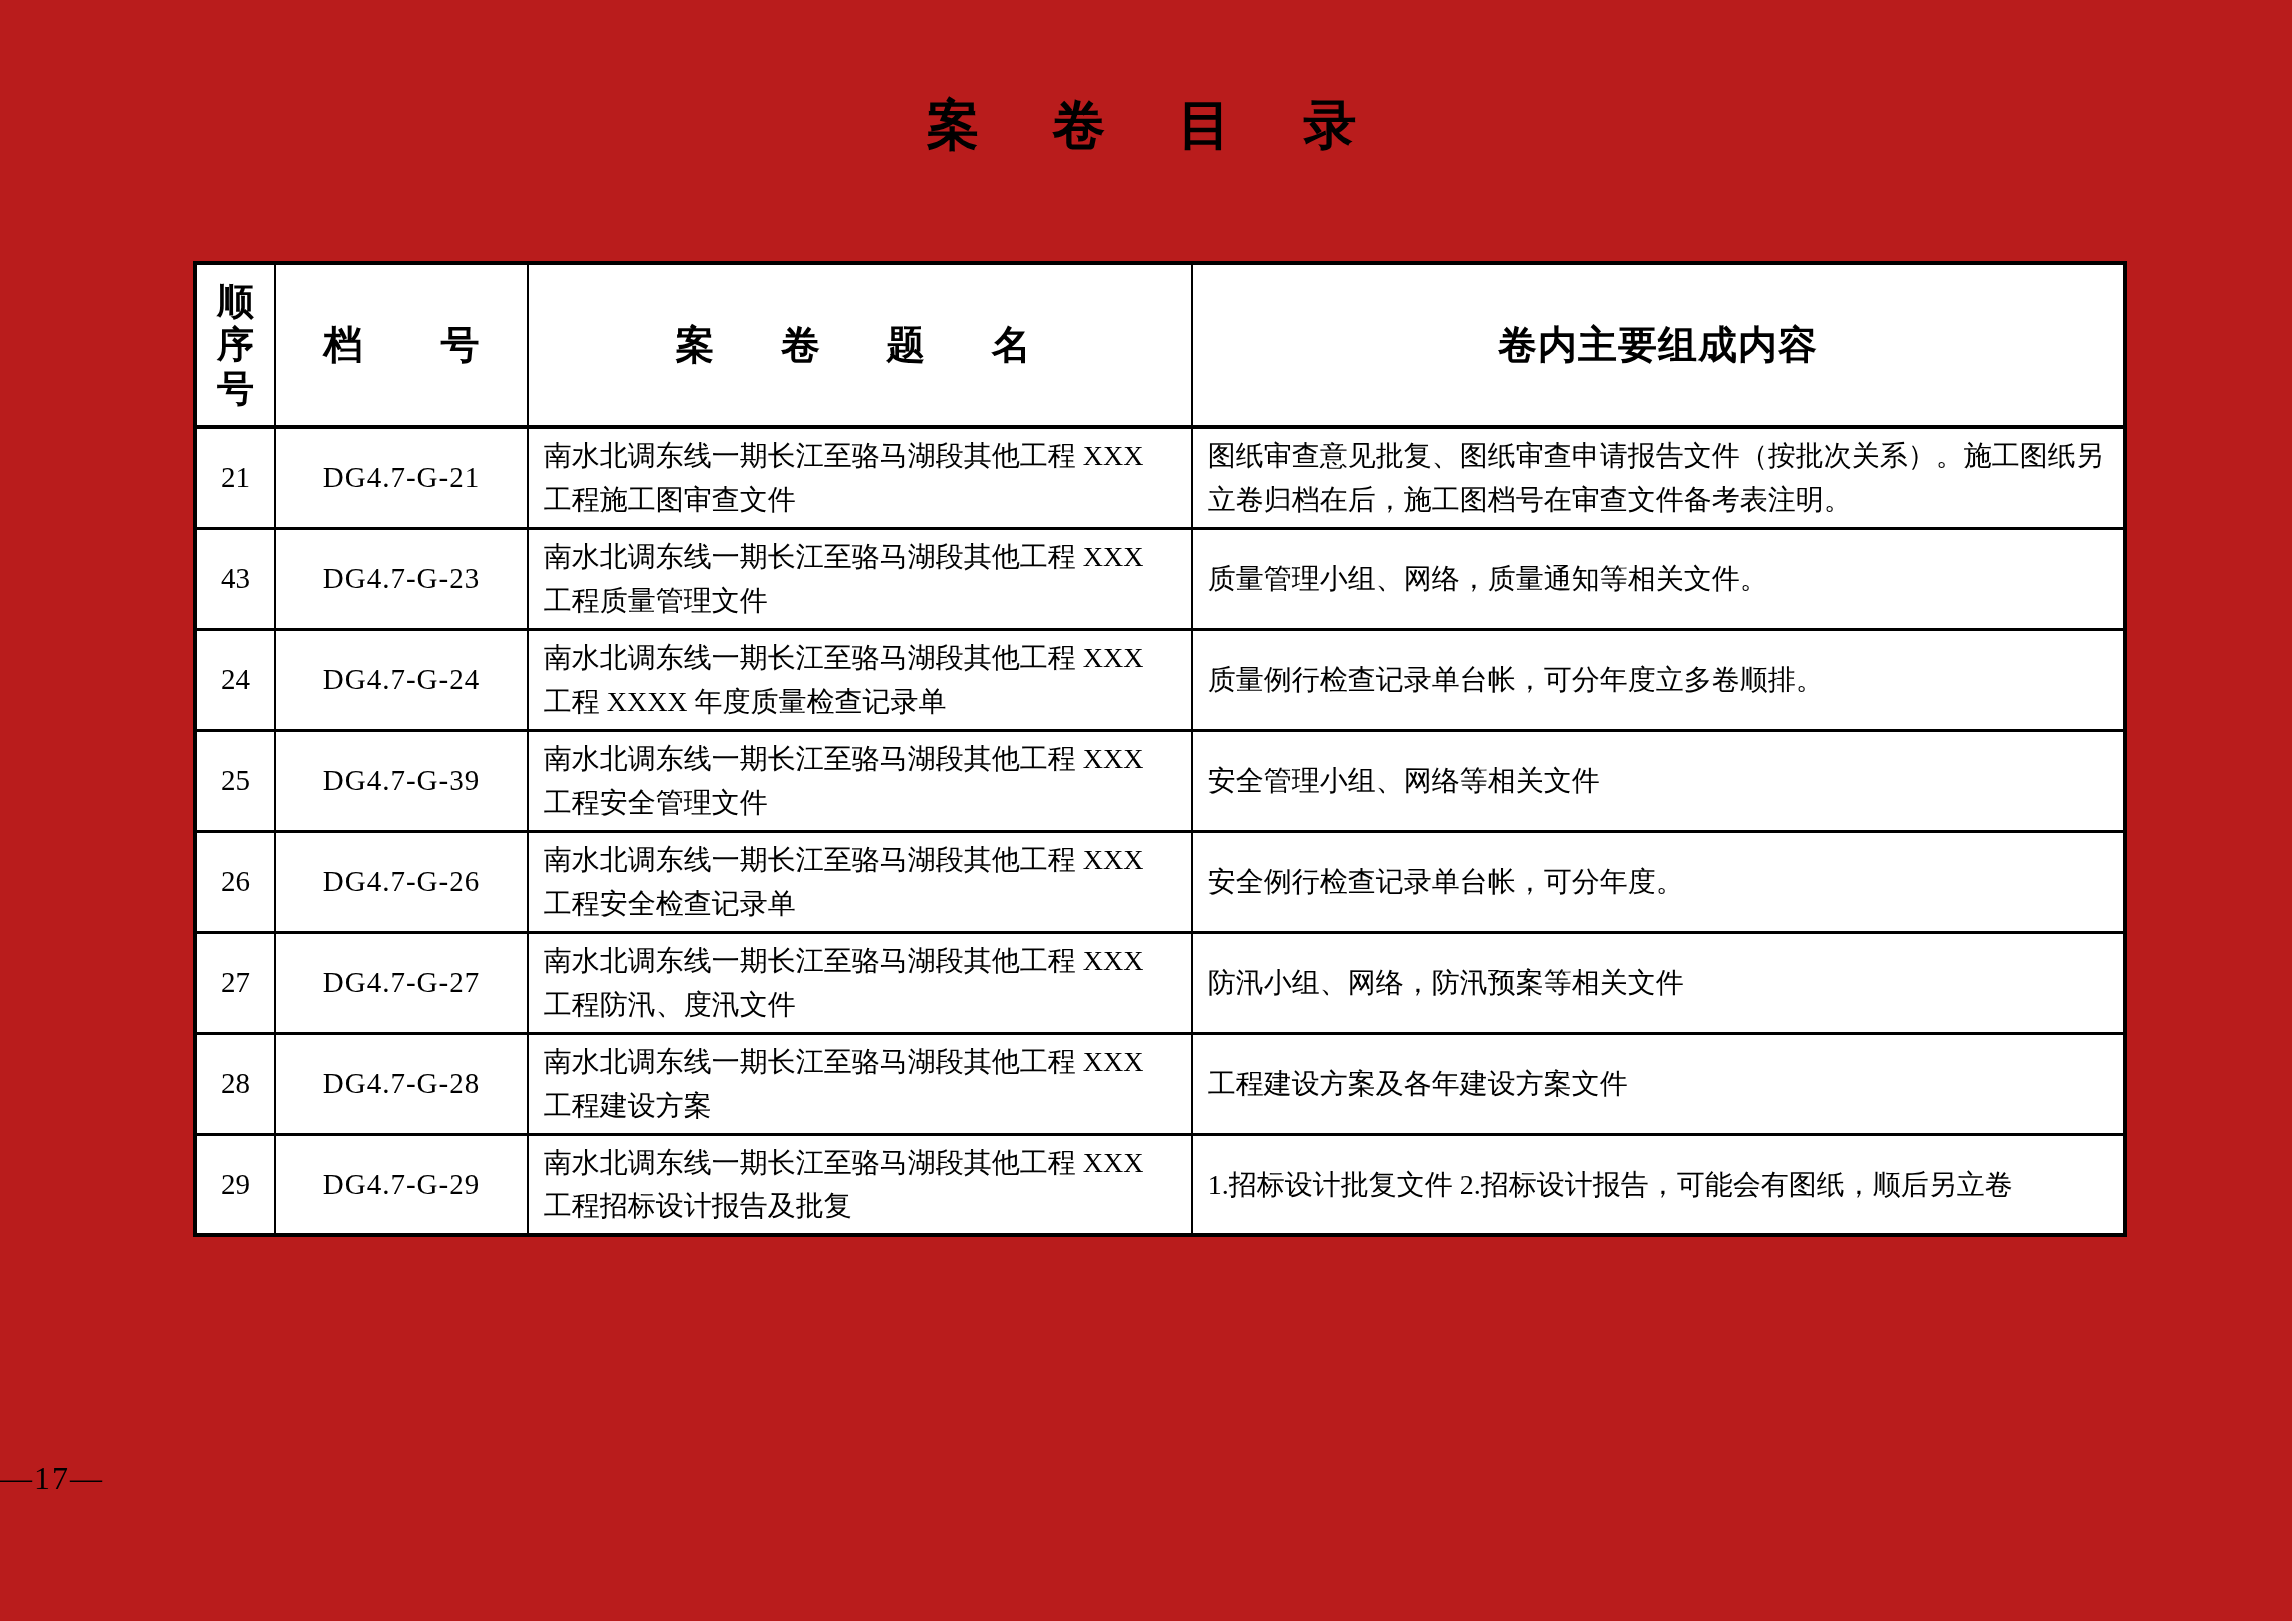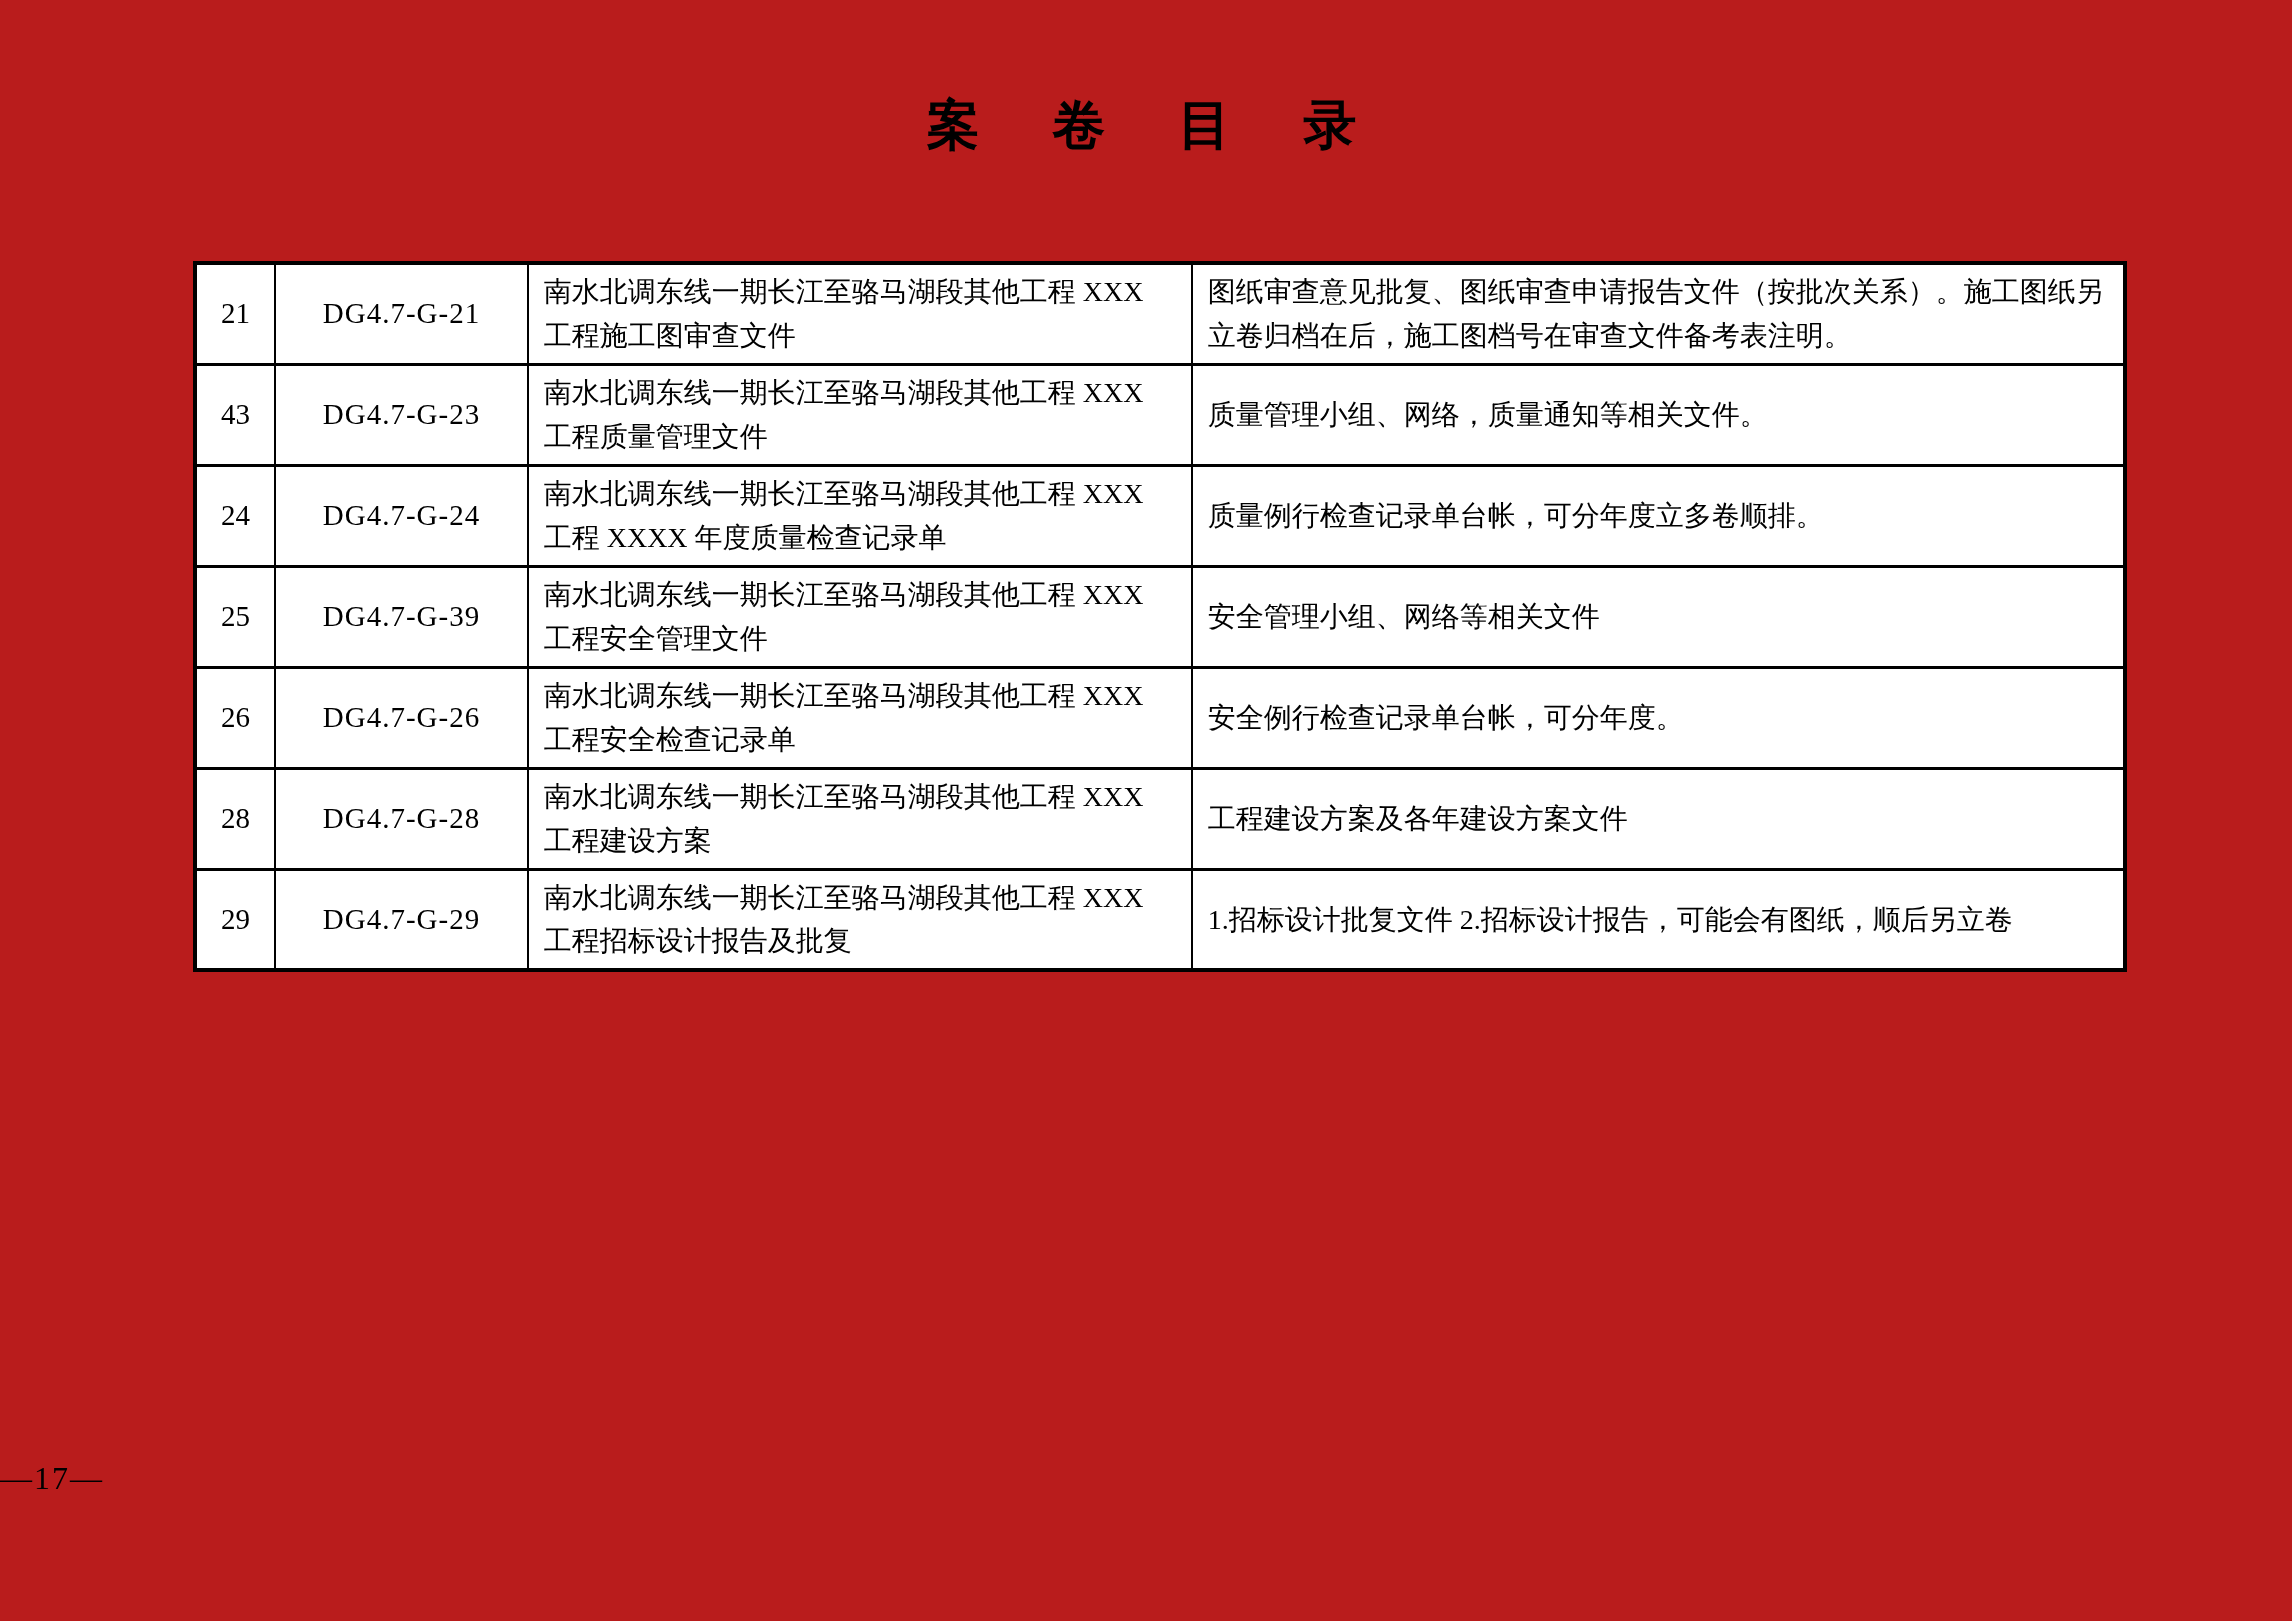--- a/index.html
+++ b/index.html
@@ -96,20 +96,28 @@
   <div class="doc-title">案　卷　目　录</div>
 
   <table class="catalog">
     <colgroup>
       <col class="c1">
         <col class="c2">
         <col class="c3">
         <col class="c4">
     </colgroup>
     <tbody>
+      <tr class="head-row">
+        <th>
+            <div class="vert">顺序号</div>
+          </th>
+        <th>档　　号</th>
+        <th class="th-title">案　卷　题　名</th>
+        <th class="th-content">卷内主要组成内容</th>
+      </tr>
 
       <tr class="data-row">
         <td class="c-seq">21</td>
         <td class="c-no">DG4.7-G-21</td>
         <td class="c-title">南水北调东线一期长江至骆马湖段其他工程 XXX 工程施工图审查文件</td>
         <td class="c-content">图纸审查意见批复、图纸审查申请报告文件（按批次关系）。施工图纸另立卷归档在后，施工图档号在审查文件备考表注明。</td>
       </tr>
       <tr class="data-row">
         <td class="c-seq">43</td>
         <td class="c-no">DG4.7-G-23</td>
@@ -128,20 +136,26 @@
         <td class="c-title">南水北调东线一期长江至骆马湖段其他工程 XXX 工程安全管理文件</td>
         <td class="c-content">安全管理小组、网络等相关文件</td>
       </tr>
       <tr class="data-row">
         <td class="c-seq">26</td>
         <td class="c-no">DG4.7-G-26</td>
         <td class="c-title">南水北调东线一期长江至骆马湖段其他工程 XXX 工程安全检查记录单</td>
         <td class="c-content">安全例行检查记录单台帐，可分年度。</td>
       </tr>
       <tr class="data-row">
+        <td class="c-seq">27</td>
+        <td class="c-no">DG4.7-G-27</td>
+        <td class="c-title">南水北调东线一期长江至骆马湖段其他工程 XXX 工程防汛、度汛文件</td>
+        <td class="c-content">防汛小组、网络，防汛预案等相关文件</td>
+      </tr>
+      <tr class="data-row">
         <td class="c-seq">28</td>
         <td class="c-no">DG4.7-G-28</td>
         <td class="c-title">南水北调东线一期长江至骆马湖段其他工程 XXX 工程建设方案</td>
         <td class="c-content">工程建设方案及各年建设方案文件</td>
       </tr>
       <tr class="data-row">
         <td class="c-seq">29</td>
         <td class="c-no">DG4.7-G-29</td>
         <td class="c-title">南水北调东线一期长江至骆马湖段其他工程 XXX 工程招标设计报告及批复</td>
         <td class="c-content">1.招标设计批复文件 2.招标设计报告，可能会有图纸，顺后另立卷</td>

